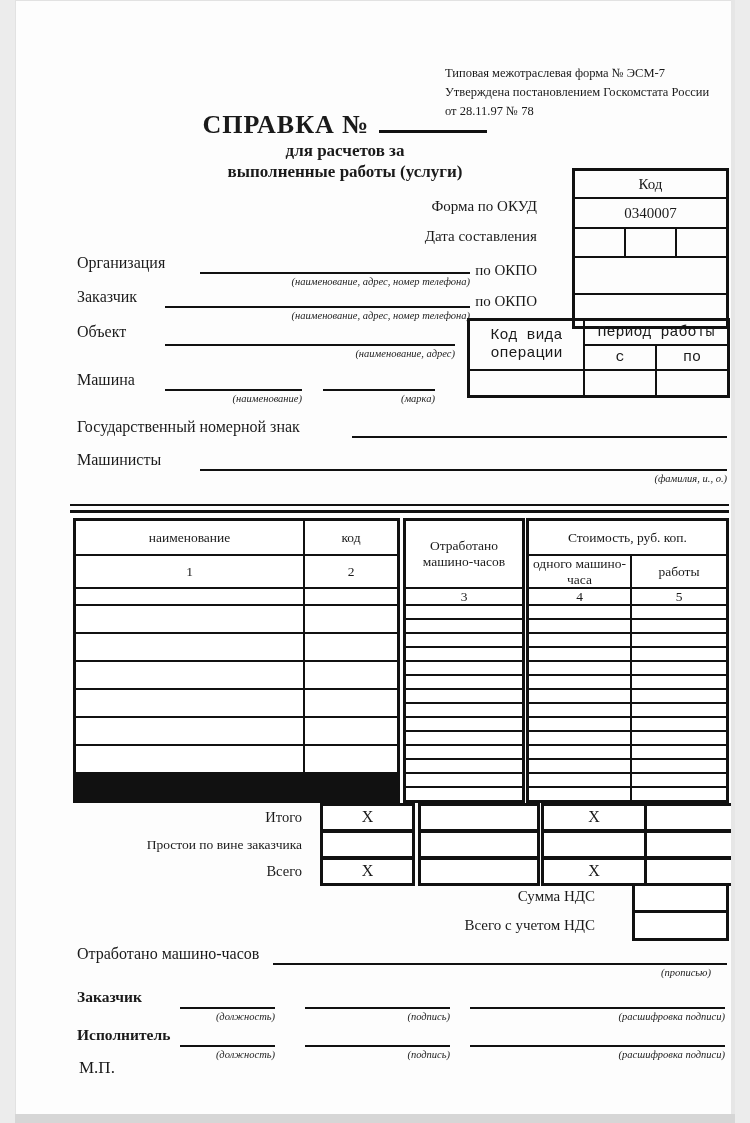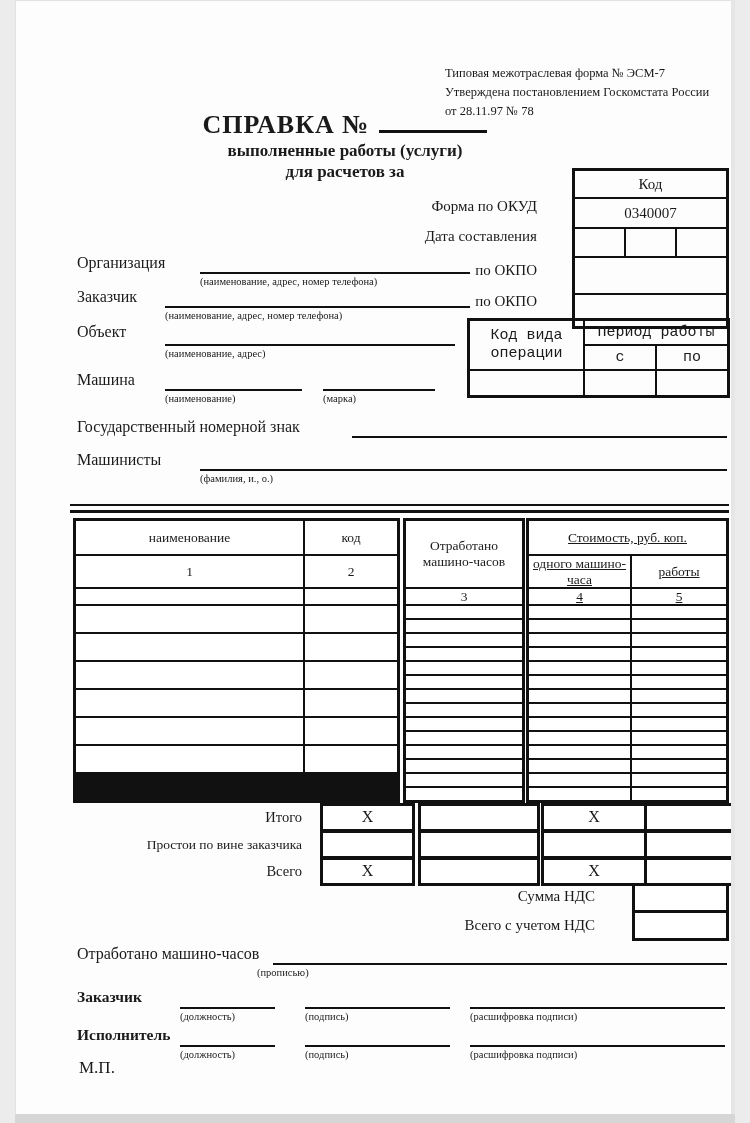--- a/index.html
+++ b/index.html
@@ -19,38 +19,38 @@
   .subtitle{font-weight:bold;font-size:17px;line-height:1.25;}
 
   
   .codebox{position:absolute;left:557px;top:168px;border-collapse:collapse;border:3px solid #111;}
   .codebox td{border:2px solid #111;text-align:center;font-size:15px;padding:0;}
   .rlabel{position:absolute;right:198px;font-size:15px;white-space:nowrap;}
 
   
   .f-label{position:absolute;font-size:16px;white-space:nowrap;}
   .f-line{position:absolute;border-bottom:2px solid #111;height:0;}
-  .f-cap{position:absolute;font-size:10.5px;text-align:left;white-space:nowrap;}
+  .f-cap{position:absolute;font-size:10.5px;text-align:right;white-space:nowrap;font-style:italic;}
 
   
   .opbox{position:absolute;left:452px;top:318px;border-collapse:collapse;border:3px solid #111;}
   .opbox td{border:2px solid #111;text-align:center;font-size:15px;padding:0;line-height:1.2;font-family:Liberation Mono, monospace;}
 
   
   .rule{position:absolute;left:55px;width:659px;top:504px;height:4px;
         border-top:2px solid #111;border-bottom:3px solid #111;}
 
   
   .wtab{position:absolute;left:58px;top:518px;width:656px;height:285px;}
   .grid{position:absolute;top:0;display:grid;gap:2px;padding:3px;background:#111;box-sizing:border-box;}
   .grid .cell{background:#fff;display:flex;align-items:center;justify-content:center;
               text-align:center;font-size:13.5px;line-height:1.15;}
   .g1{left:0;grid-template-columns:227px 92px;grid-template-rows:33px 31px 15px repeat(7,26px);}
   .g2{left:330px;grid-template-columns:116px;grid-template-rows:66px 15px repeat(14,12px);}
-  .g3{left:453px;grid-template-columns:101px 94px;grid-template-rows:33px 31px 15px repeat(14,12px);text-decoration:underline;}
+  .g3{left:453px;grid-template-columns:101px 94px;grid-template-rows:33px 31px 15px repeat(14,12px);}
   .span2{grid-column:1/3;}
   .numcell{font-size:12px;}
 
   
   .trow{position:absolute;left:58px;height:29px;display:flex;}
   .tlabel{width:229px;text-align:right;padding-right:18px;font-size:14.5px;line-height:29px;white-space:nowrap;}
   .tc{box-sizing:border-box;border:3px solid #111;background:#fff;text-align:center;
       font-size:16px;line-height:22px;}
   .tc2{width:95px;}
   .tg1{width:3px;}
@@ -73,22 +73,22 @@
 <div class="page">
 
   <div class="note">
     <div>Типовая межотраслевая форма № ЭСМ-7</div>
     <div>Утверждена постановлением Госкомстата России</div>
     <div>от 28.11.97  № 78</div>
   </div>
 
   <div class="title-wrap">
     <div class="title-line"><span>СПРАВКА №</span><span class="title-blank"></span></div>
+    <div class="subtitle">для расчетов за</div>
     <div class="subtitle">выполненные работы (услуги)</div>
-    <div class="subtitle">для расчетов за</div>
   </div>
 
   <table class="codebox">
     <tbody>
         <tr>
           <td colspan="3" style="height:26px">Код</td>
         </tr>
     <tr>
           <td colspan="3" style="height:28px">0340007</td>
         </tr>

